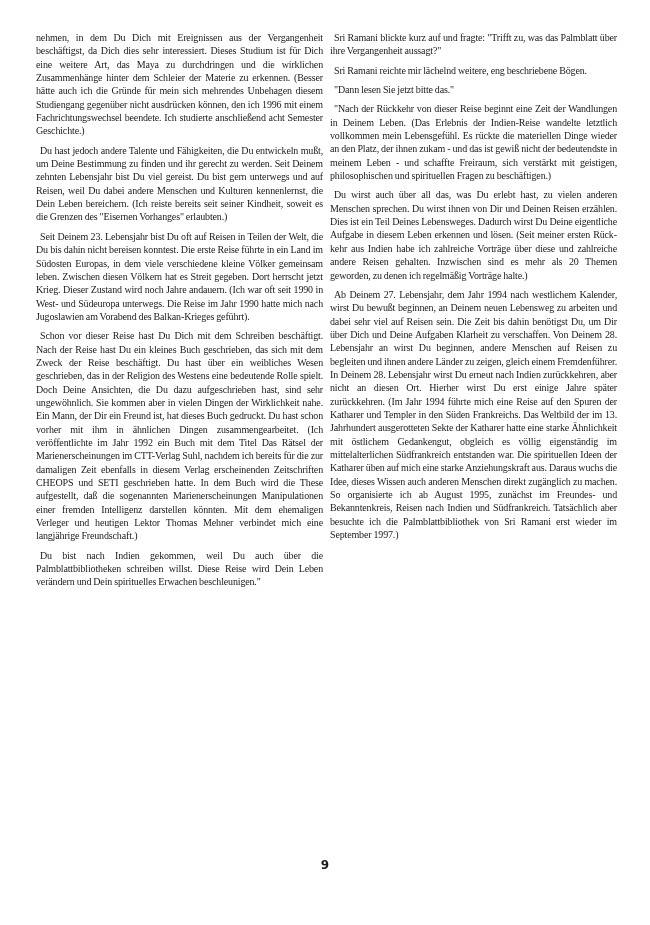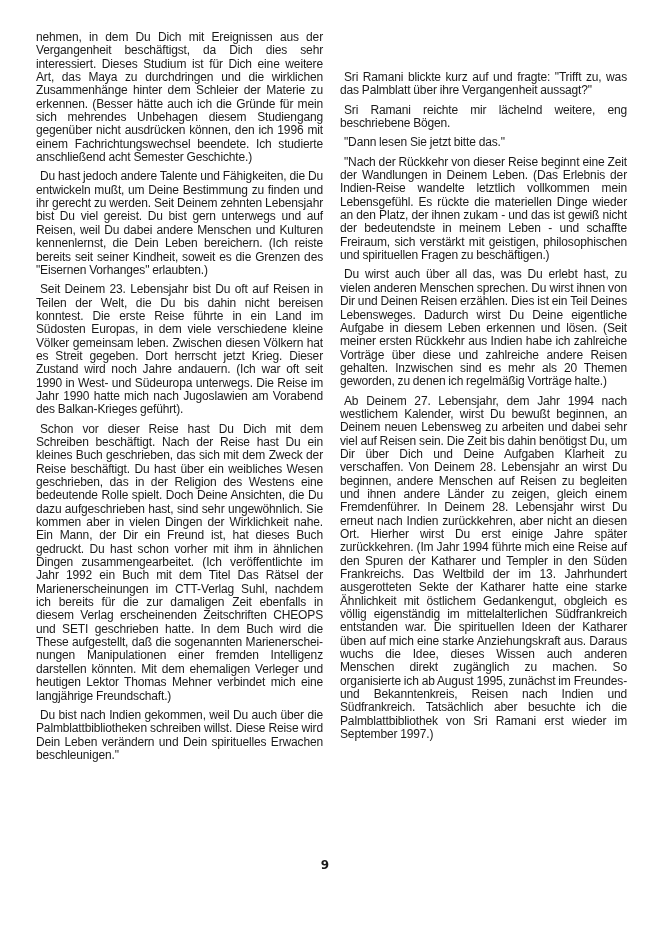--- a/index.html
+++ b/index.html
@@ -1,24 +1,24 @@
 <!DOCTYPE html>
 <html><head>
 <meta charset="utf-8">
 <style>
   html, body { margin: 0; padding: 0; background: #ffffff; }
   body { width: 650px; height: 925px; position: relative; overflow: hidden; }
   .page { position: absolute; left: 0; top: 0; width: 650px; height: 925px; background: #fff; }
   .col { position: absolute; top: 31px; width: 287px; }
   .col-left { left: 36px; }
-  .col-right { left: 340px; margin-top: 40px; }
+  .col-right { left: 330px; }
   .para {
     margin: 0 0 6px 0;
-    font-family: Liberation Sans, sans-serif;
-    font-size: 12px;
+    font-family: Liberation Serif, serif;
+    font-size: 10px;
     line-height: 13.35px;
     color: #1a1a1a;
     text-align: justify;
     hyphens: manual;
     letter-spacing: -0.15px;
     word-spacing: -0.3px;
   }
   .para.indent { text-indent: 4px; }
   .page-number {
     position: absolute;

